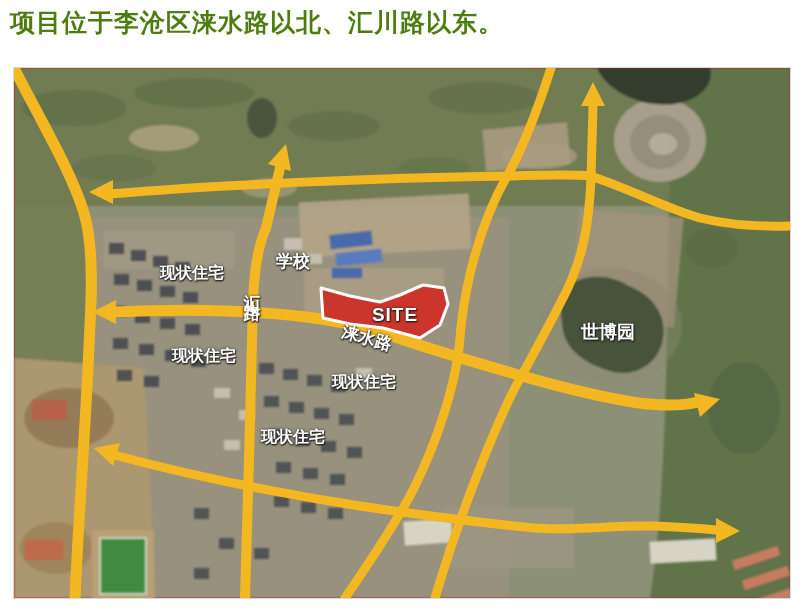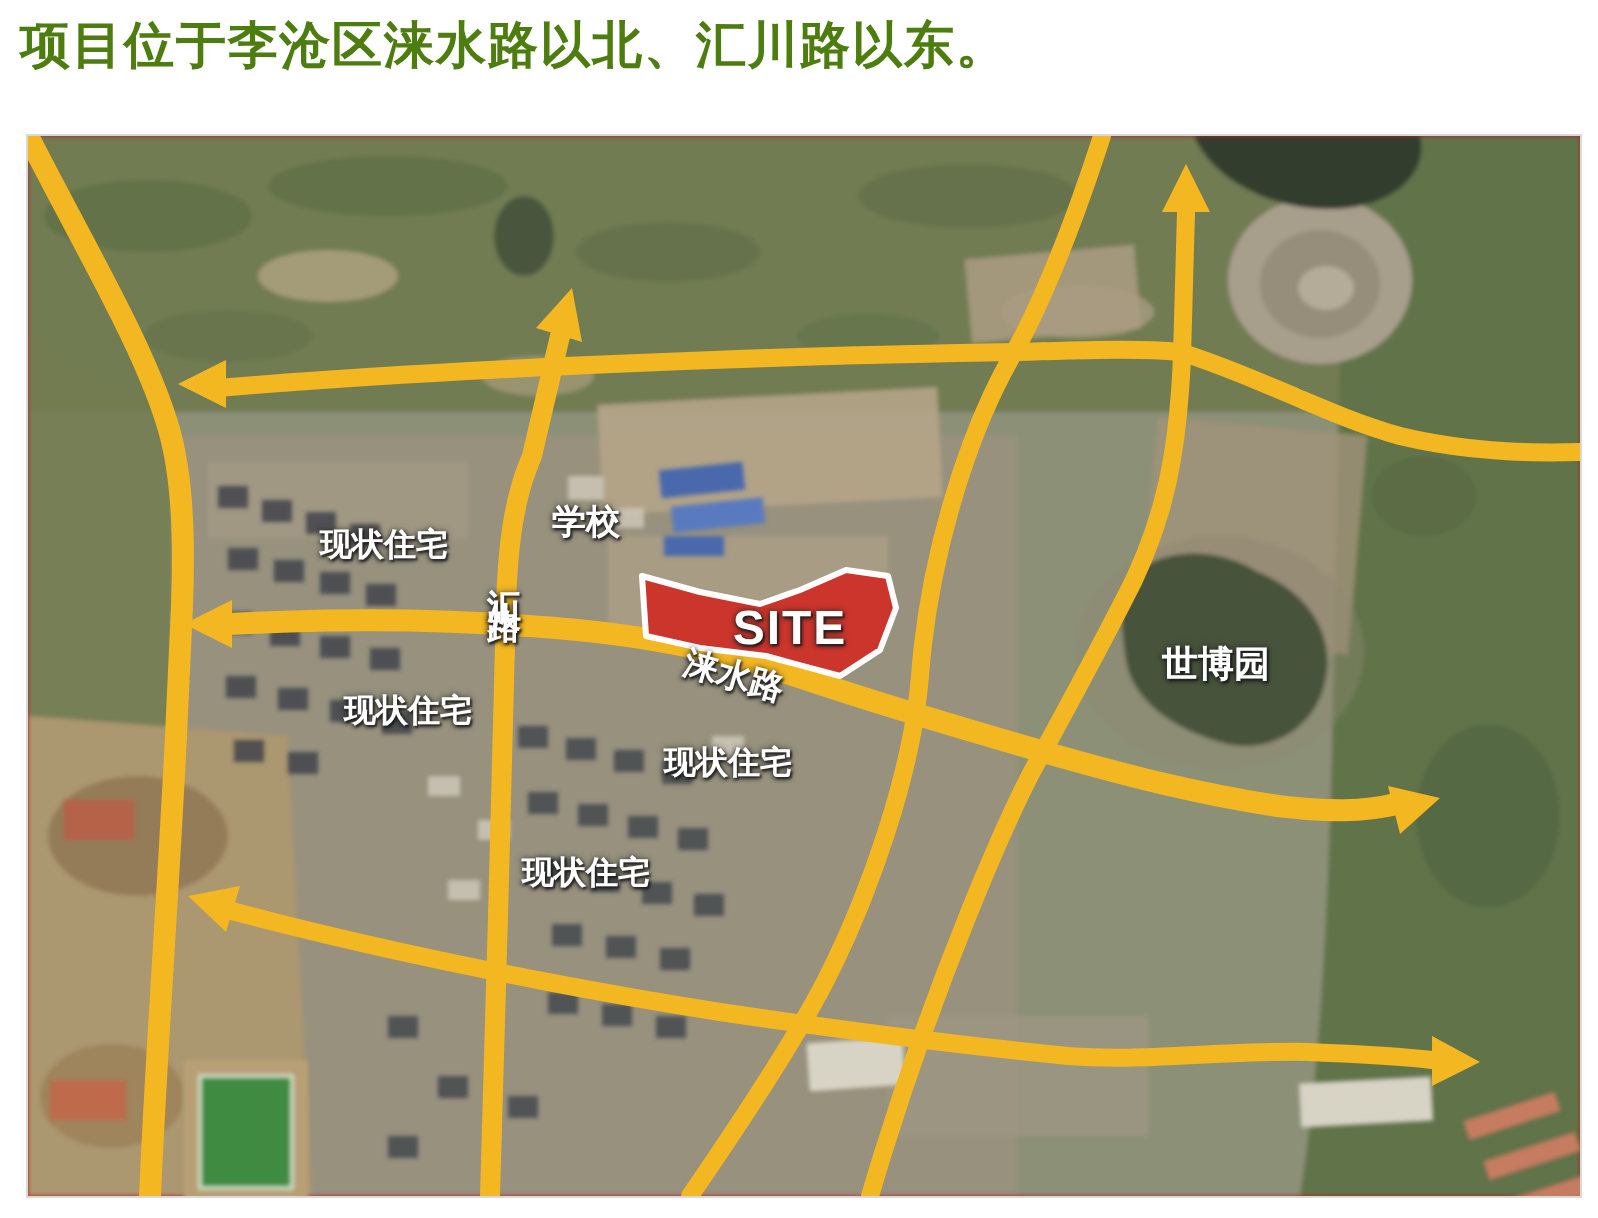--- a/index.html
+++ b/index.html
@@ -12,21 +12,21 @@
   .map svg{position:absolute;left:0;top:0;}
   .map-label{position:absolute;color:#fff;font-weight:bold;white-space:nowrap;
              transform:translate(-50%,-50%);
              text-shadow:0 1px 2px rgba(35,35,35,.95),0 0 3px rgba(35,35,35,.7),1px 1px 1px rgba(0,0,0,.6);}
   .lbl-res{font-size:16px;}
   .lbl-school{font-size:17px;}
   .lbl-expo{font-size:18px;}
   .lbl-laishui{font-size:17px;transform:translate(-50%,-50%) rotate(16deg);}
   .lbl-huichuan{font-size:17px;writing-mode:vertical-rl;text-orientation:upright;
                 letter-spacing:5px;transform:translate(-50%,-50%);}
-  .lbl-site{font-size:24px;letter-spacing:1px;}
+  .lbl-site{font-size:19px;letter-spacing:1px;}
 </style>
 </head>
 <body>
 
 <div class="title">项目位于李沧区涞水路以北、汇川路以东。</div>
 
 <div class="map">
   <svg width="776" height="530" viewBox="0 0 776 530">
     <defs>
       <filter id="soft" x="-5%" y="-5%" width="110%" height="110%">

